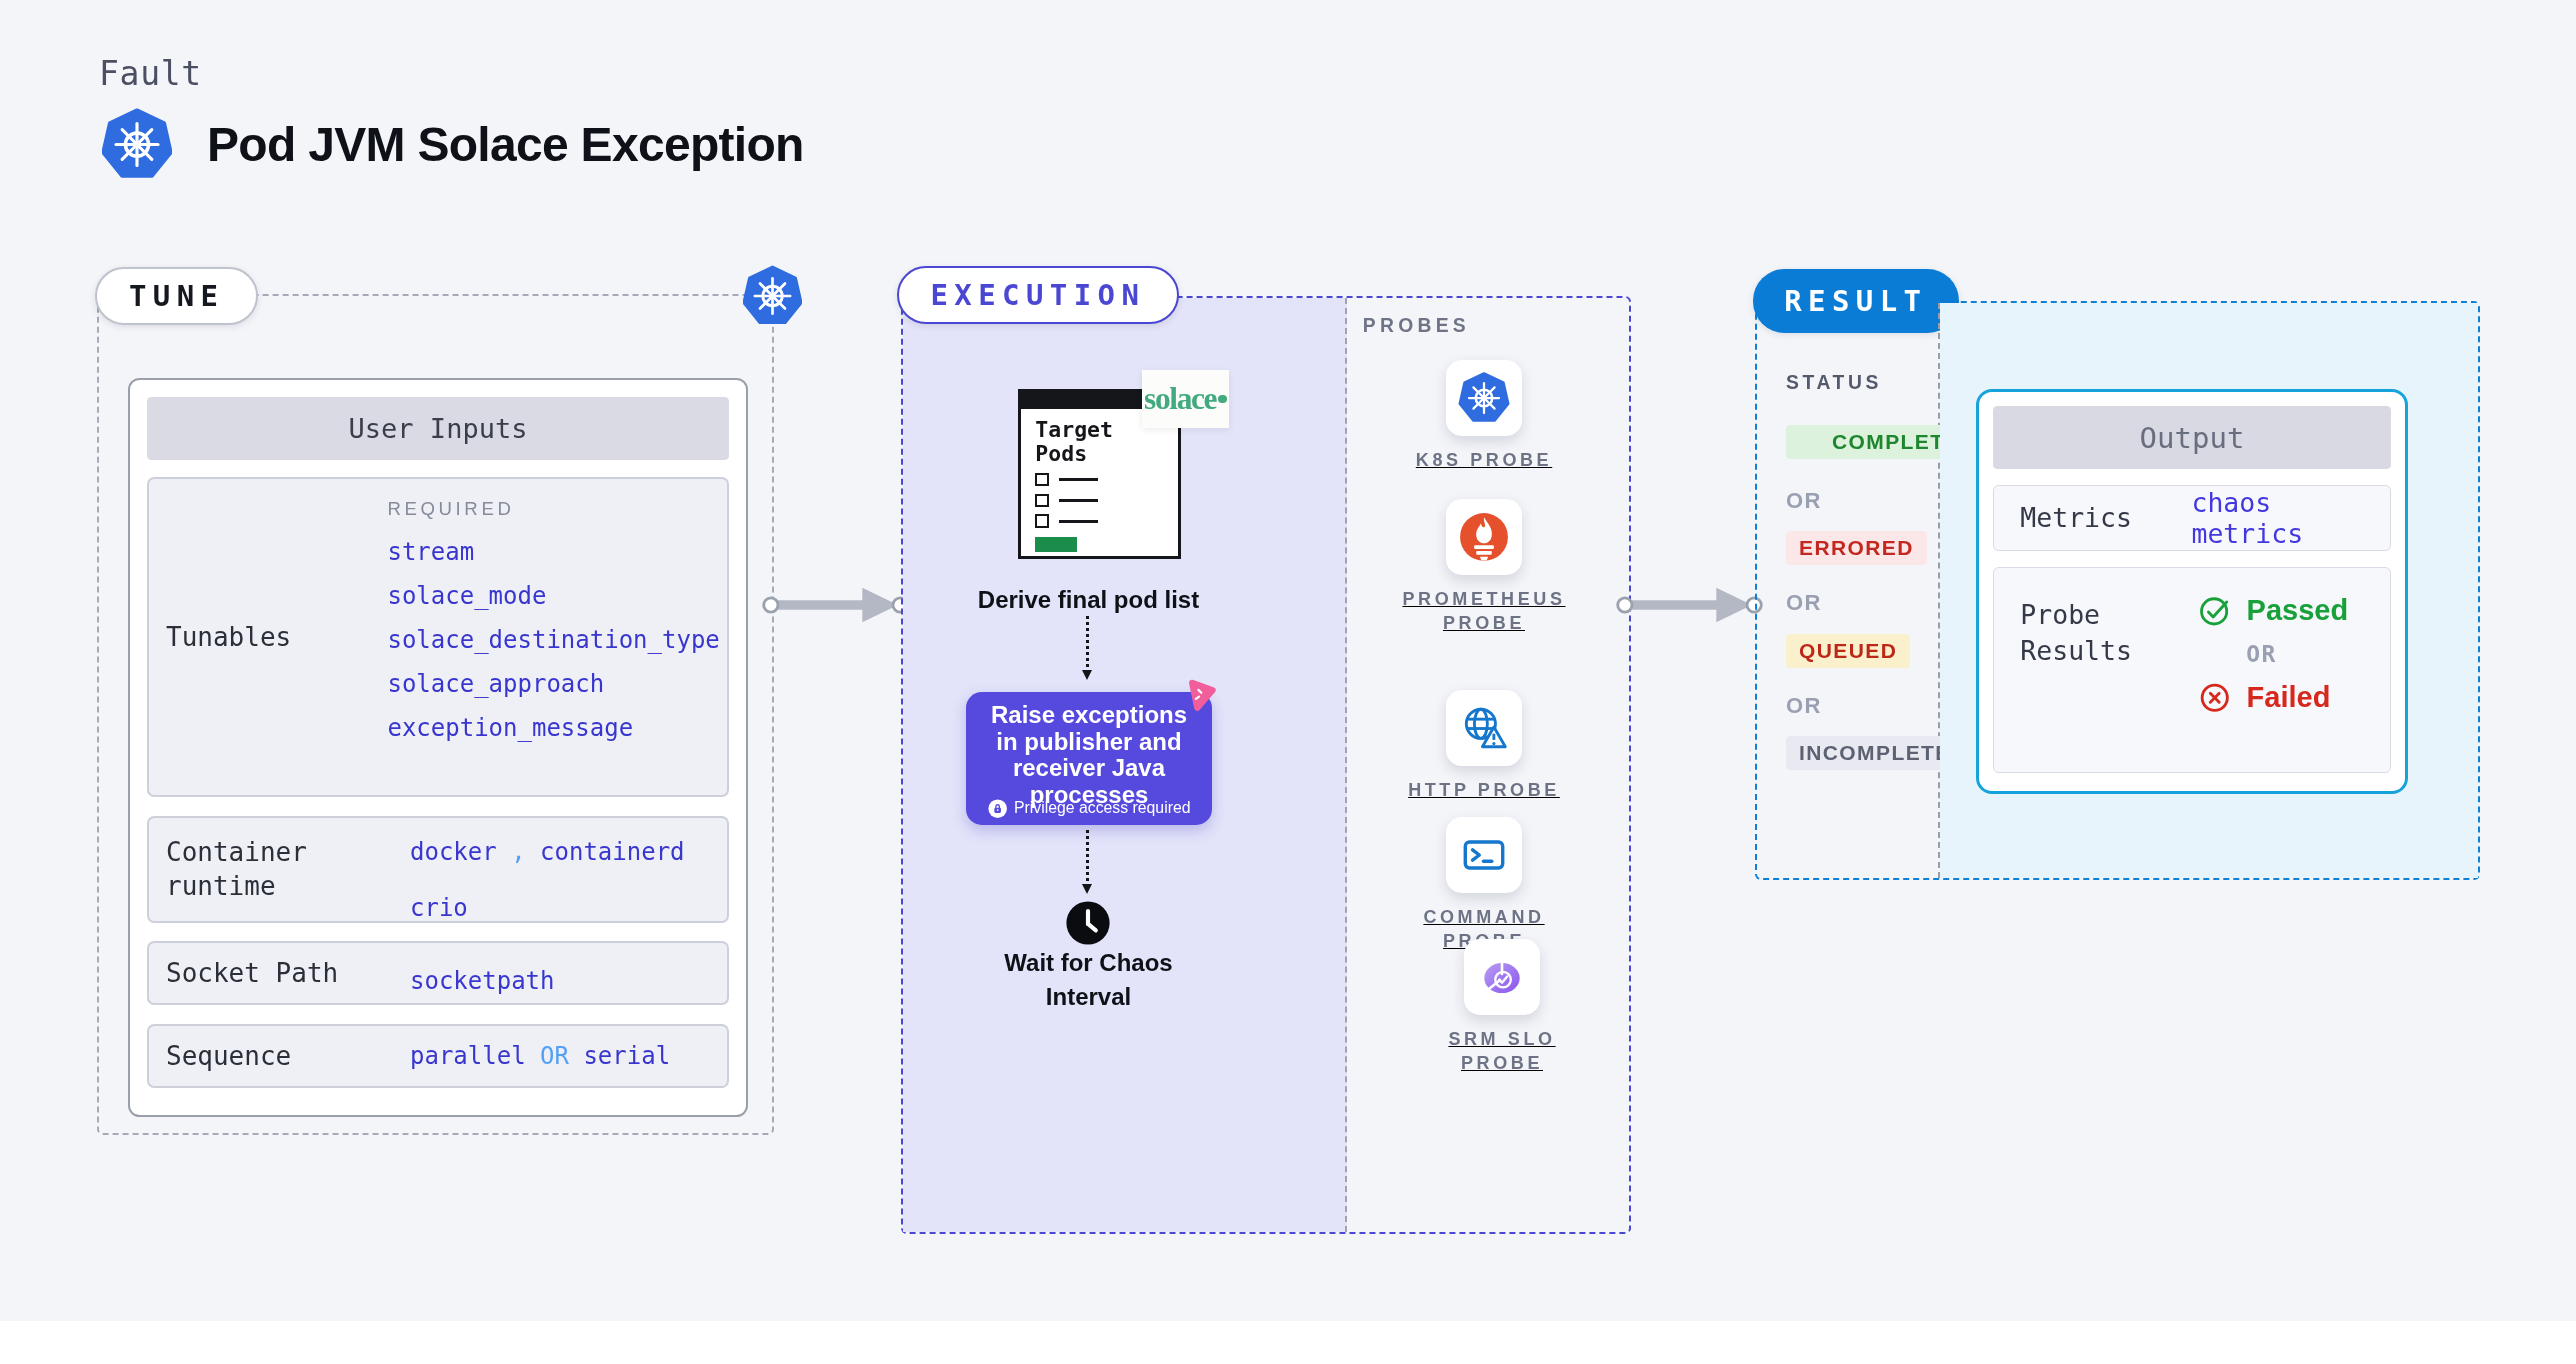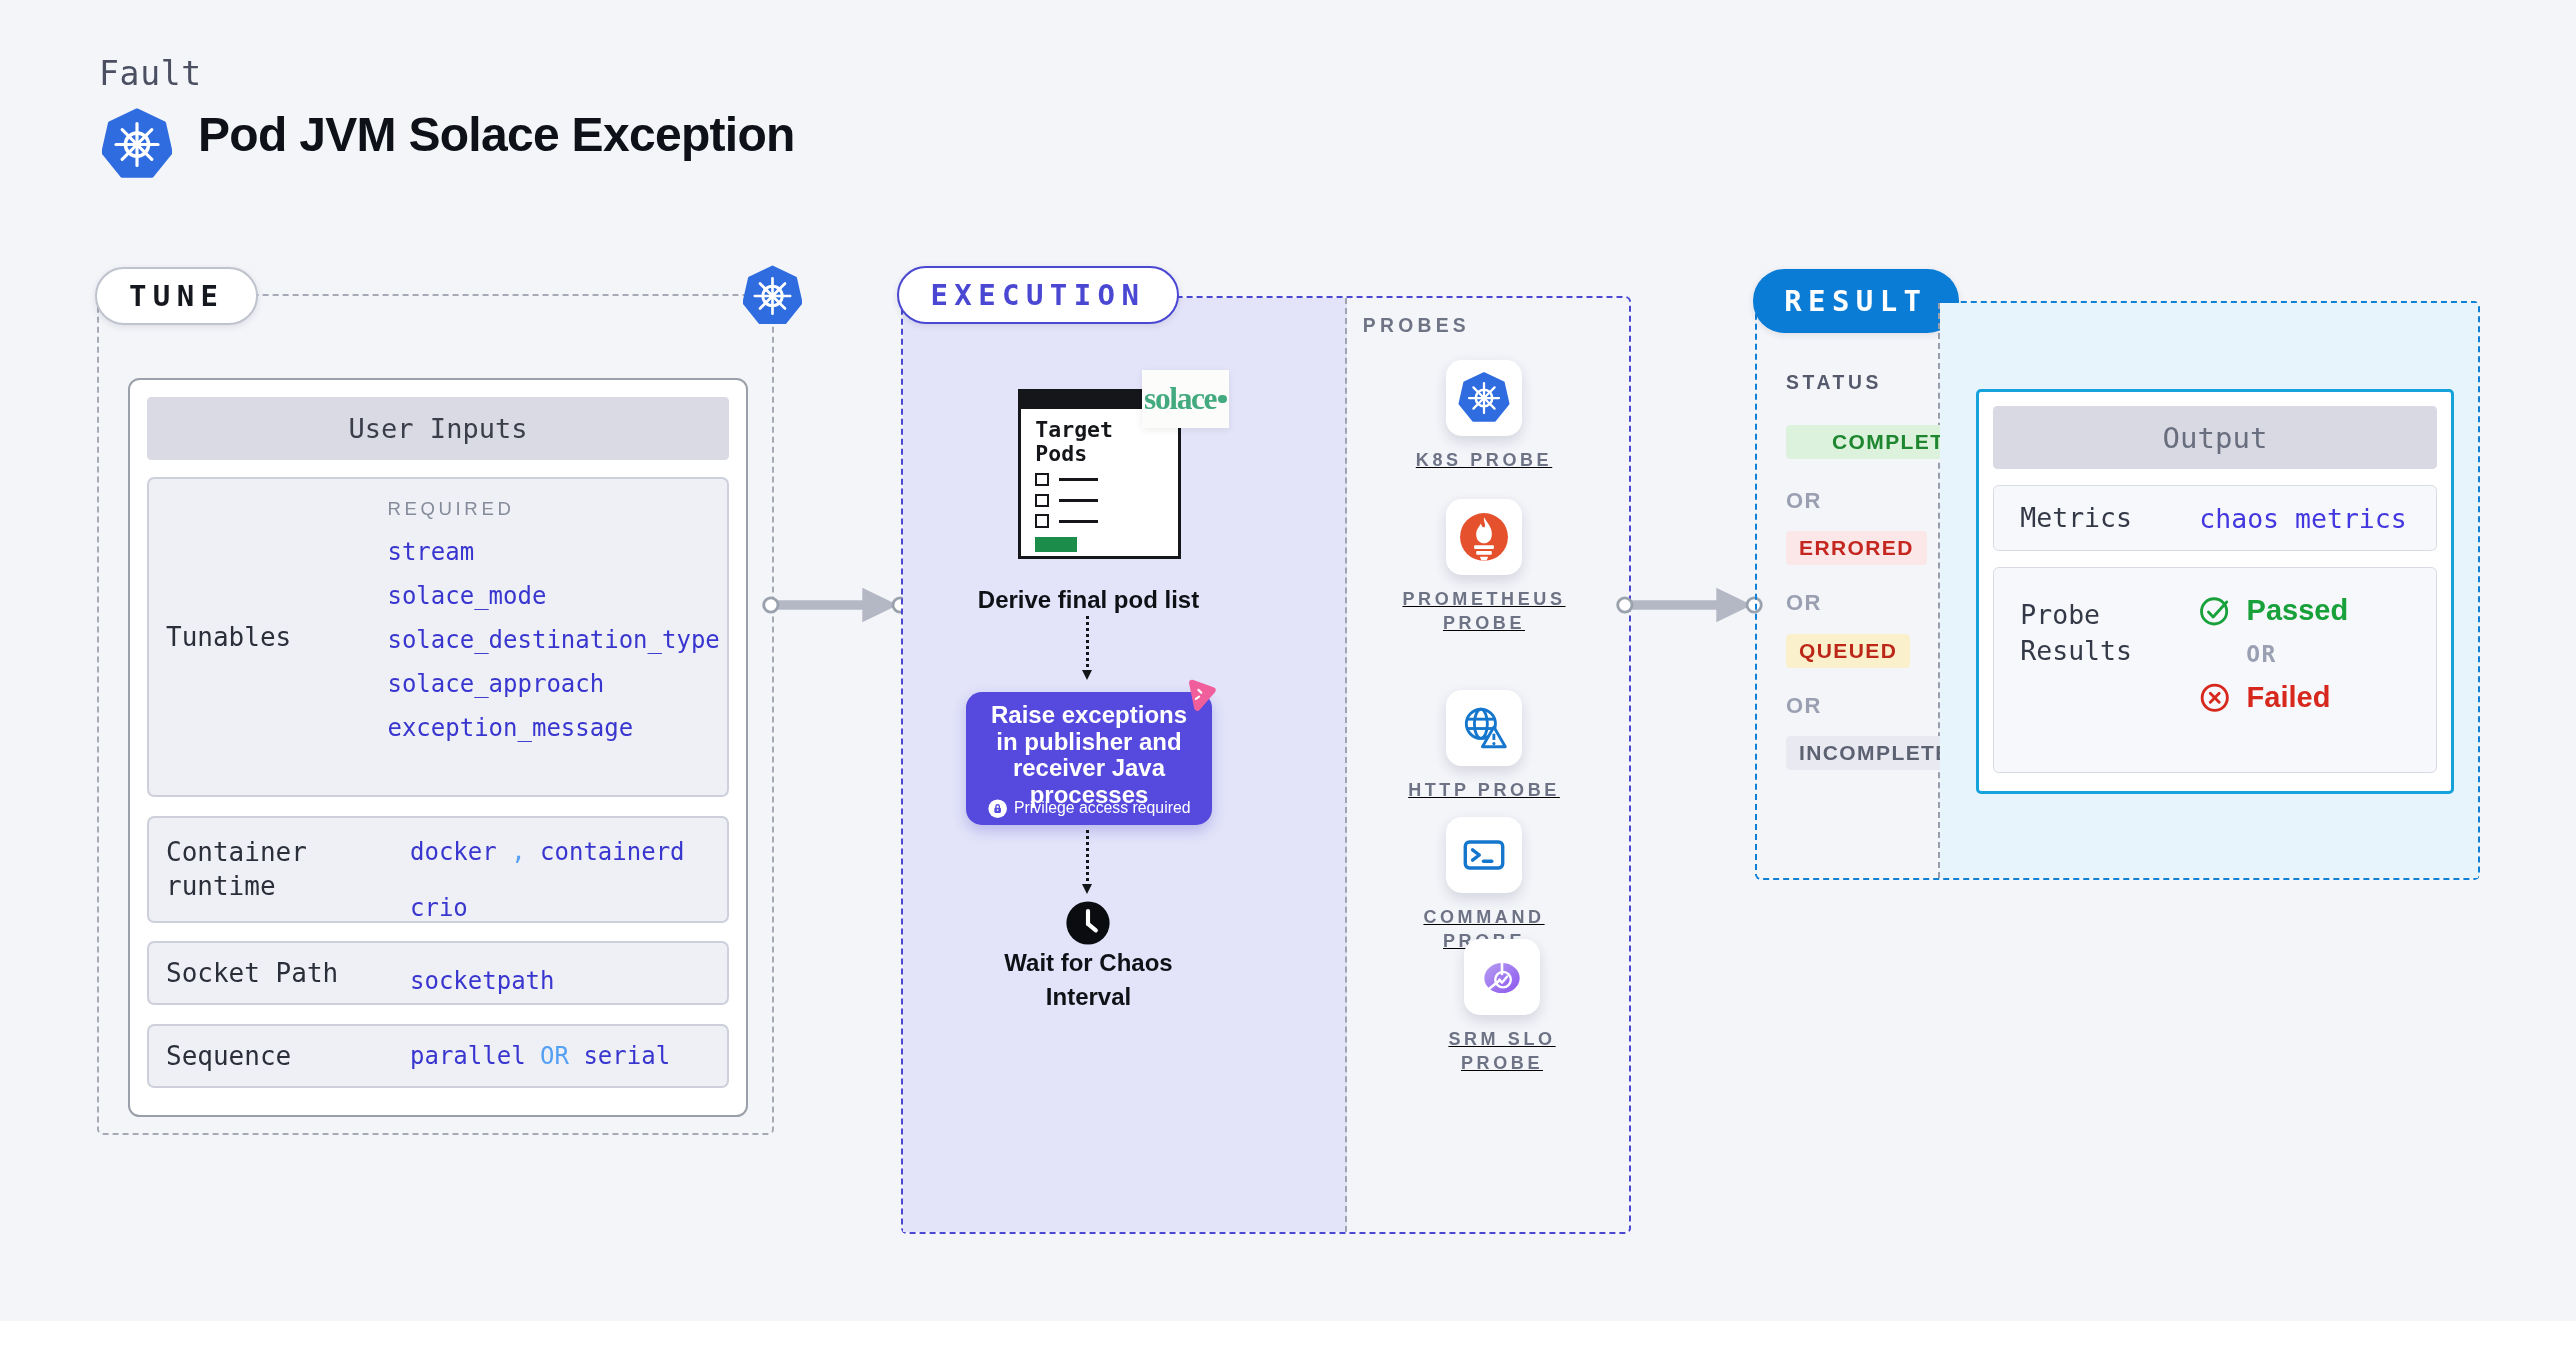--- a/index.html
+++ b/index.html
@@ -4,21 +4,21 @@
 <style>
   html,body{margin:0;padding:0;background:#e9ebef;}
   .stage{position:relative;width:2576px;height:1365px;background:#f4f5f9;overflow:hidden;
          font-family:"Liberation Sans","DejaVu Sans",sans-serif;}
   .abs{position:absolute;}
   .mono{font-family:"DejaVu Sans Mono","Liberation Mono",monospace;}
   .pre{white-space:pre-line;}
 
   
   .kicker{left:99px;top:54px;font-size:33px;color:#4a4f62;letter-spacing:0.7px;}
-  .title-row{left:102px;top:107px;display:flex;align-items:flex-start;gap:26px;}
+  .title-row{left:102px;top:107px;display:flex;align-items:center;gap:35px;}
   .title-logo{width:70px;height:75px;}
   .page-title{font-size:48px;font-weight:bold;color:#0e1118;letter-spacing:-0.7px;}
 
   
   .panel{border-radius:5.7px;}
   .tune-panel{left:97px;top:294px;width:673px;height:837px;border:2.1px dashed #a6aab6;}
   .exec-panel{left:901px;top:296px;width:726px;height:934px;border:2.9px dashed #4a47d3;}
   .result-panel{left:1755px;top:301px;width:721px;height:575px;border:2.9px dashed #0e81d6;}
 
   .badge{display:flex;align-items:center;justify-content:center;border-radius:31.5px;
@@ -101,22 +101,22 @@
   .status-heading{left:29px;top:69px;font-size:19.3px;font-weight:bold;color:#545a6c;letter-spacing:3.6px;}
   .status-badge{left:29px;height:34px;display:inline-flex;align-items:center;padding:0 13px;
                 border-radius:4.3px;font-size:21px;font-weight:bold;letter-spacing:1.4px;}
   .st-completed{top:122px;background:#dcf2dd;color:#1d862f;padding-left:46px;}
   .st-errored{top:228px;background:#fbe7e7;color:#c4271f;}
   .st-queued{top:331px;background:#faf0cc;color:#bd2718;}
   .st-incompleted{top:433px;background:#e9eaf1;color:#5d6273;}
   .status-or{left:29px;font-size:22px;font-weight:bold;color:#9aa0b2;letter-spacing:1.4px;}
   .or1{top:185px;} .or2{top:287px;} .or3{top:390px;}
 
-  .output-card{left:36px;top:86px;width:478px;height:405px;background:#fff;border:3.6px solid #16a2da;
-               border-radius:5px;padding:14.3px;box-sizing:border-box;}
+  .output-card{left:36px;top:86px;width:432px;height:405px;background:#fff;border:3.6px solid #16a2da;
+               border-radius:16px;padding:14.3px;box-sizing:border-box;}
   .output-header{height:63px;background:#d8d9e2;border-radius:4.3px;display:flex;align-items:center;
                  justify-content:center;font-size:29px;color:#696e7f;margin-bottom:15.8px;}
   .output-row{border:1.4px solid #d9dbe4;background:#f7f8fb;border-radius:5.7px;box-sizing:border-box;
               display:flex;padding:0 0 0 26px;}
   .metrics-row{height:66px;align-items:center;margin-bottom:15.8px;}
   .proberes-row{height:206px;align-items:flex-start;}
   .out-label{width:179px;font-size:26.5px;color:#343947;line-height:36px;}
   .metrics-value{font-size:26.5px;color:#4338df;}
   .proberes-row .out-label{padding-top:29px;}
   .res-stack{padding-top:26px;}

